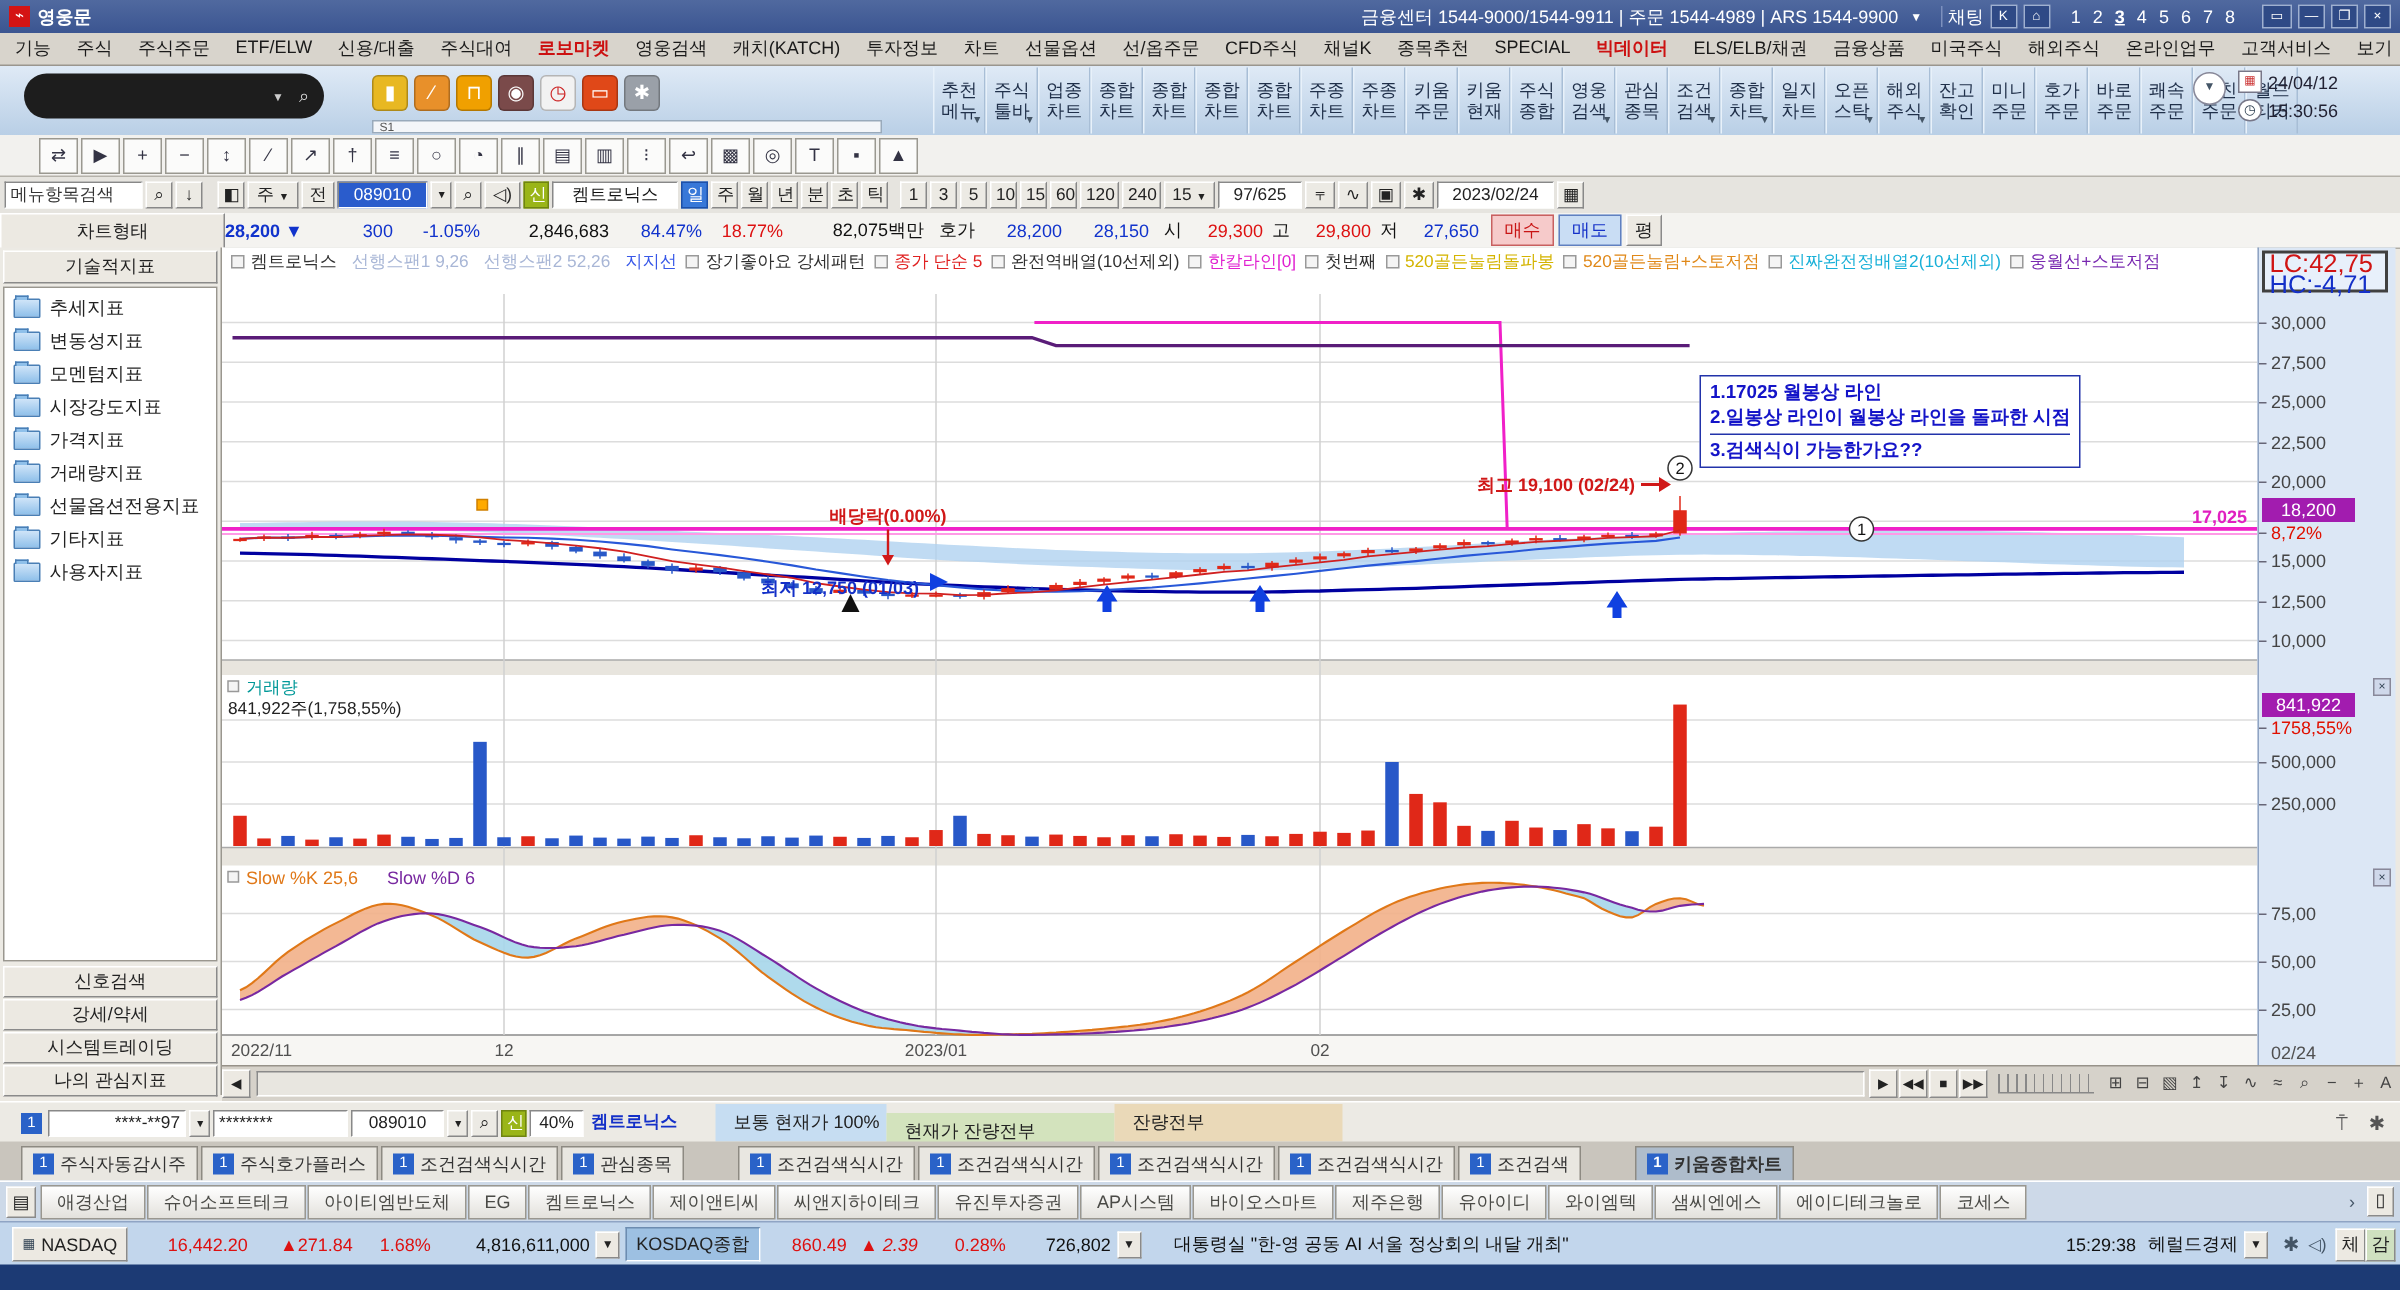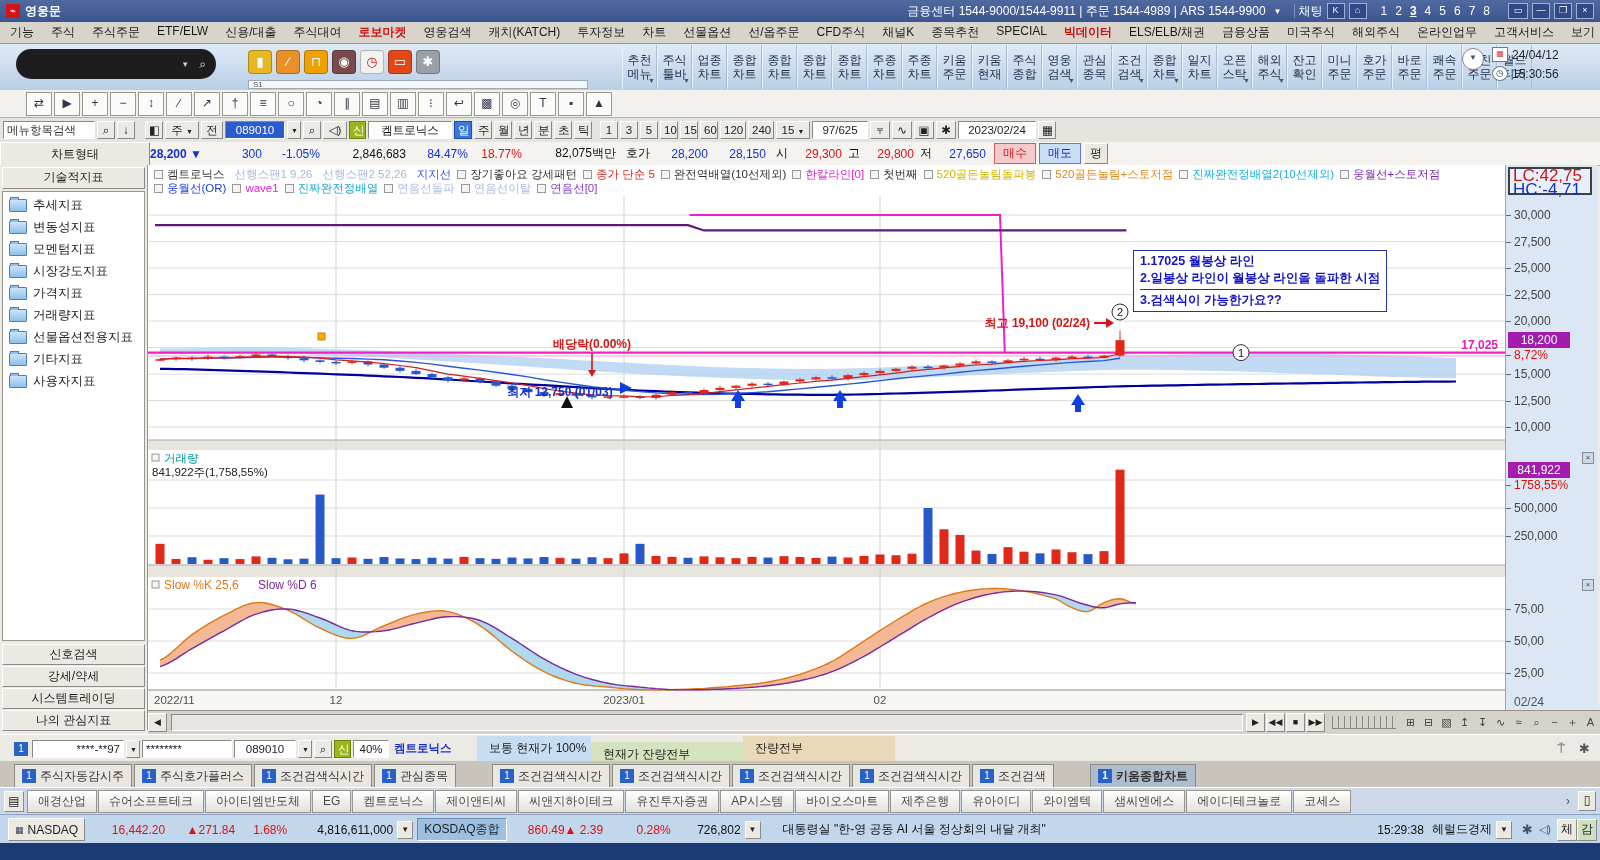--- a/index.html
+++ b/index.html
@@ -694,34 +694,20 @@
         <span style="color: rgb(48, 48, 48);">첫번째</span>
         <span class="indbox"></span>
         <span style="color: rgb(212, 180, 0);">520골든눌림돌파봉</span>
         <span class="indbox"></span>
         <span style="color: rgb(224, 136, 24);">520골든눌림+스토저점</span>
         <span class="indbox"></span>
         <span style="color: rgb(24, 176, 216);">진짜완전정배열2(10선제외)</span>
         <span class="indbox"></span>
         <span style="color: rgb(120, 40, 176);">웅월선+스토저점</span>
       </div>
-    <div class="indrow" id="indrow2">
-        <span class="indbox"></span>
-        <span style="color: rgb(32, 64, 224);">웅월선(OR)</span>
-        <span class="indbox"></span>
-        <span style="color: rgb(224, 32, 208);">wave1</span>
-        <span class="indbox"></span>
-        <span style="color: rgb(24, 168, 208);">진짜완전정배열</span>
-        <span class="indbox"></span>
-        <span style="color: rgb(168, 188, 224);">연음선돌파</span>
-        <span class="indbox"></span>
-        <span style="color: rgb(168, 188, 224);">연음선이탈</span>
-        <span class="indbox"></span>
-        <span style="color: rgb(136, 56, 200);">연음선[0]</span>
-      </div>
   </div>
   <div id="annobox" class="abs" style="left:985px;top:85px;">
     <div>1.17025 월봉상 라인</div>
     <div style="border-bottom:1px solid #2233aa;padding-bottom:2px;">2.일봉상 라인이 월봉상 라인을 돌파한 시점</div>
     <div style="padding-top:2px;">3.검색식이 가능한가요??</div>
   </div>
 </div>
 
 <div id="axiscol" class="abs">
   <div id="lchc">
@@ -888,21 +874,21 @@
   </span>
   <span class="red" style="width:80px;text-align:right;">16,442.20</span>
   <span class="red" style="width:70px;text-align:right;">▲271.84</span>
   <span class="red" style="width:52px;text-align:right;">1.68%</span>
   <span class="blk" style="width:106px;text-align:right;">4,816,611,000</span>
   <span class="caretbtn bvl">▼</span>
   <span class="row" style="height:21px;padding:0 6px;background:#9dc0e2;border:1px solid;border-color:#6d8cb0 #fff #fff #6d8cb0;">
     <span>KOSDAQ종합</span>
   </span>
   <span class="red" style="width:58px;text-align:right;">860.49</span>
-  <span class="red" style="width:56px;text-align:left;">▲ 2.39</span>
+  <span class="red" style="width:56px;text-align:center;font-style:italic;">▲ 2.39</span>
   <span class="red" style="width:50px;text-align:right;">0.28%</span>
   <span class="blk" style="width:70px;text-align:right;">726,802</span>
   <span class="caretbtn bvl">▼</span>
   <span style="width:18px;"></span>
   <span class="blk" style="white-space:nowrap;overflow:hidden;max-width:520px;">대통령실 "한-영 공동 AI 서울 정상회의 내달 개최"</span>
   <span style="flex:1"></span>
   <span class="blk">15:29:38</span>
   <span style="width:8px;"></span>
   <span class="blk">헤럴드경제</span>
   <span class="caretbtn bvl">▼</span>

